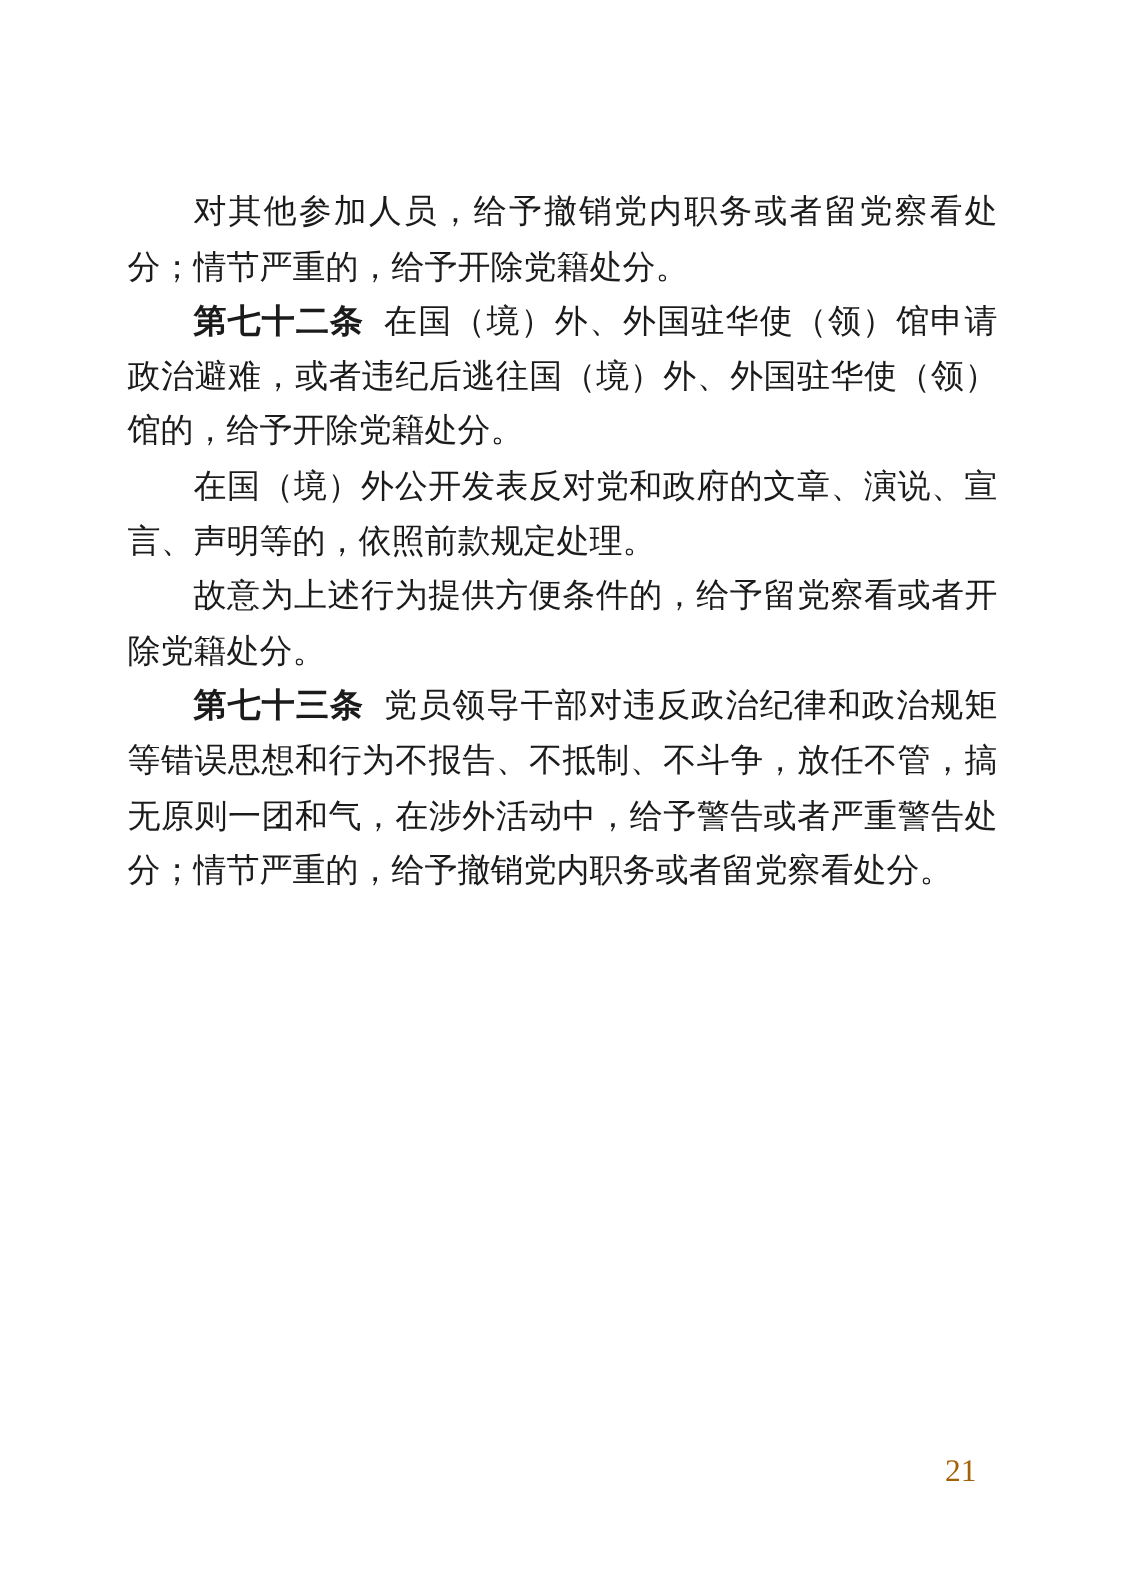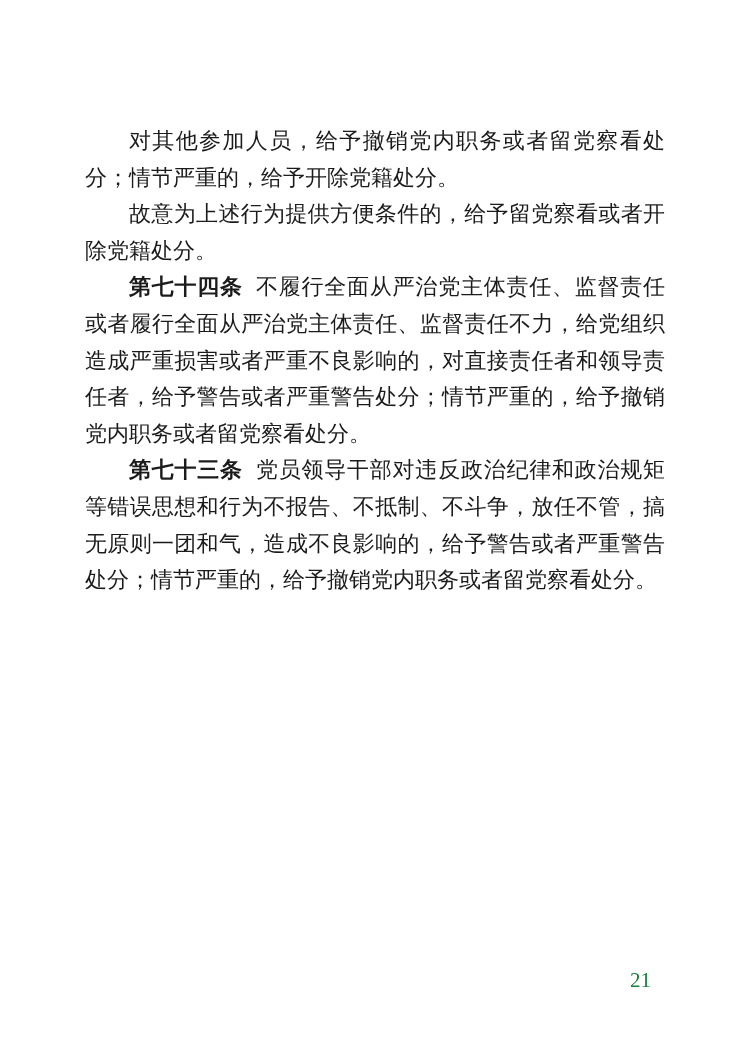--- a/index.html
+++ b/index.html
@@ -35,36 +35,37 @@
   .lead:not(:empty) {
     font-weight: bold;
     margin-right: 0.6em;
   }
   .page-number {
     position: absolute;
     top: 968px;
     left: 630px;
     font-size: 21px;
     line-height: 24px;
-    color: #15803d;
+    color: #a16207;
     font-family: Liberation Serif, serif;
   }
 </style>
 </head>
 <body>
 
 <div class="page">
 
   <p class="para"><span class="lead"></span><span>对其他参加人员，给予撤销党内职务或者留党察看处分；情节严重的，给予开除党籍处分。</span></p>
 
 
+  <p class="para"><span class="lead">第七十二条</span><span>在国（境）外、外国驻华使（领）馆申请政治避难，或者违纪后逃往国（境）外、外国驻华使（领）馆的，给予开除党籍处分。</span></p>
 
+  <p class="para"><span class="lead"></span><span>在国（境）外公开发表反对党和政府的文章、演说、宣言、声明等的，依照前款规定处理。</span></p>
 
   <p class="para"><span class="lead"></span><span>故意为上述行为提供方便条件的，给予留党察看或者开除党籍处分。</span></p>
 
 
-  <p class="para"><span class="lead">第七十四条</span><span>不履行全面从严治党主体责任、监督责任或者履行全面从严治党主体责任、监督责任不力，给党组织造成严重损害或者严重不良影响的，对直接责任者和领导责任者，给予警告或者严重警告处分；情节严重的，给予撤销党内职务或者留党察看处分。</span></p>
 
-  <p class="para"><span class="lead">第七十三条</span><span>党员领导干部对违反政治纪律和政治规矩等错误思想和行为不报告、不抵制、不斗争，放任不管，搞无原则一团和气，造成不良影响的，给予警告或者严重警告处分；情节严重的，给予撤销党内职务或者留党察看处分。</span></p>
+  <p class="para"><span class="lead">第七十三条</span><span>党员领导干部对违反政治纪律和政治规矩等错误思想和行为不报告、不抵制、不斗争，放任不管，搞无原则一团和气，在涉外活动中，给予警告或者严重警告处分；情节严重的，给予撤销党内职务或者留党察看处分。</span></p>
 
 </div>
 
 <div class="page-number">21</div>
 
 </body></html>

